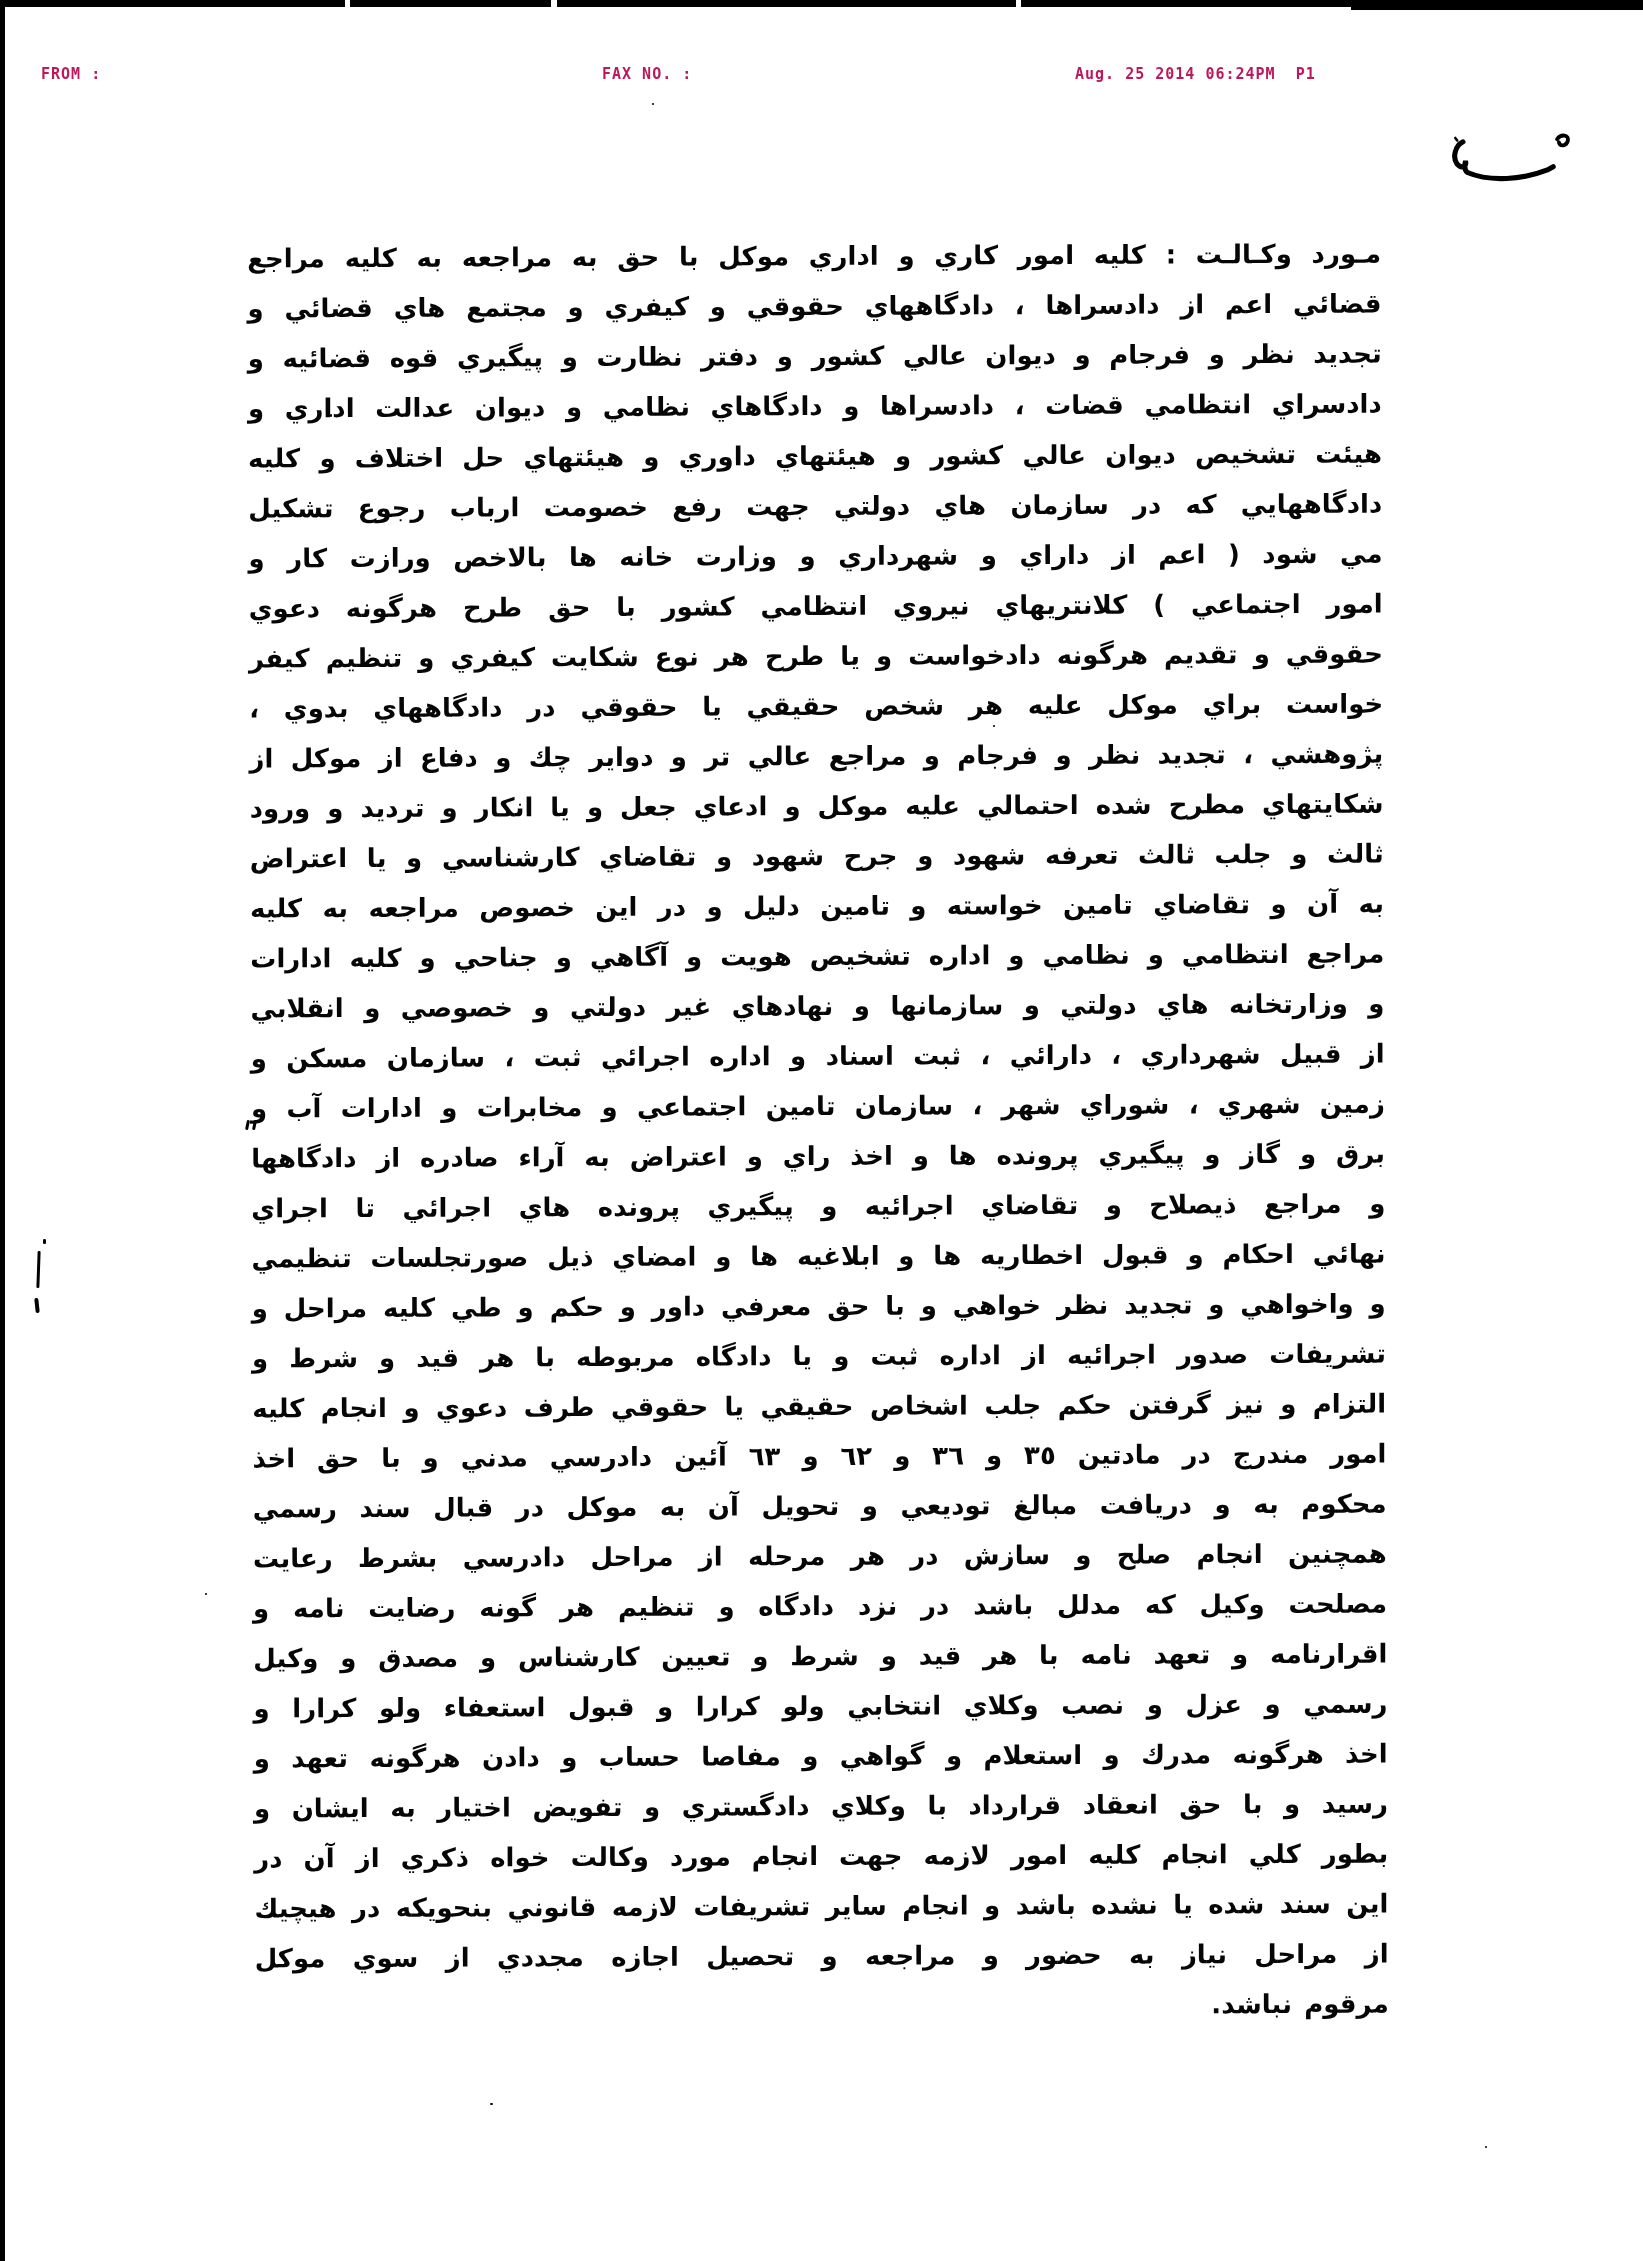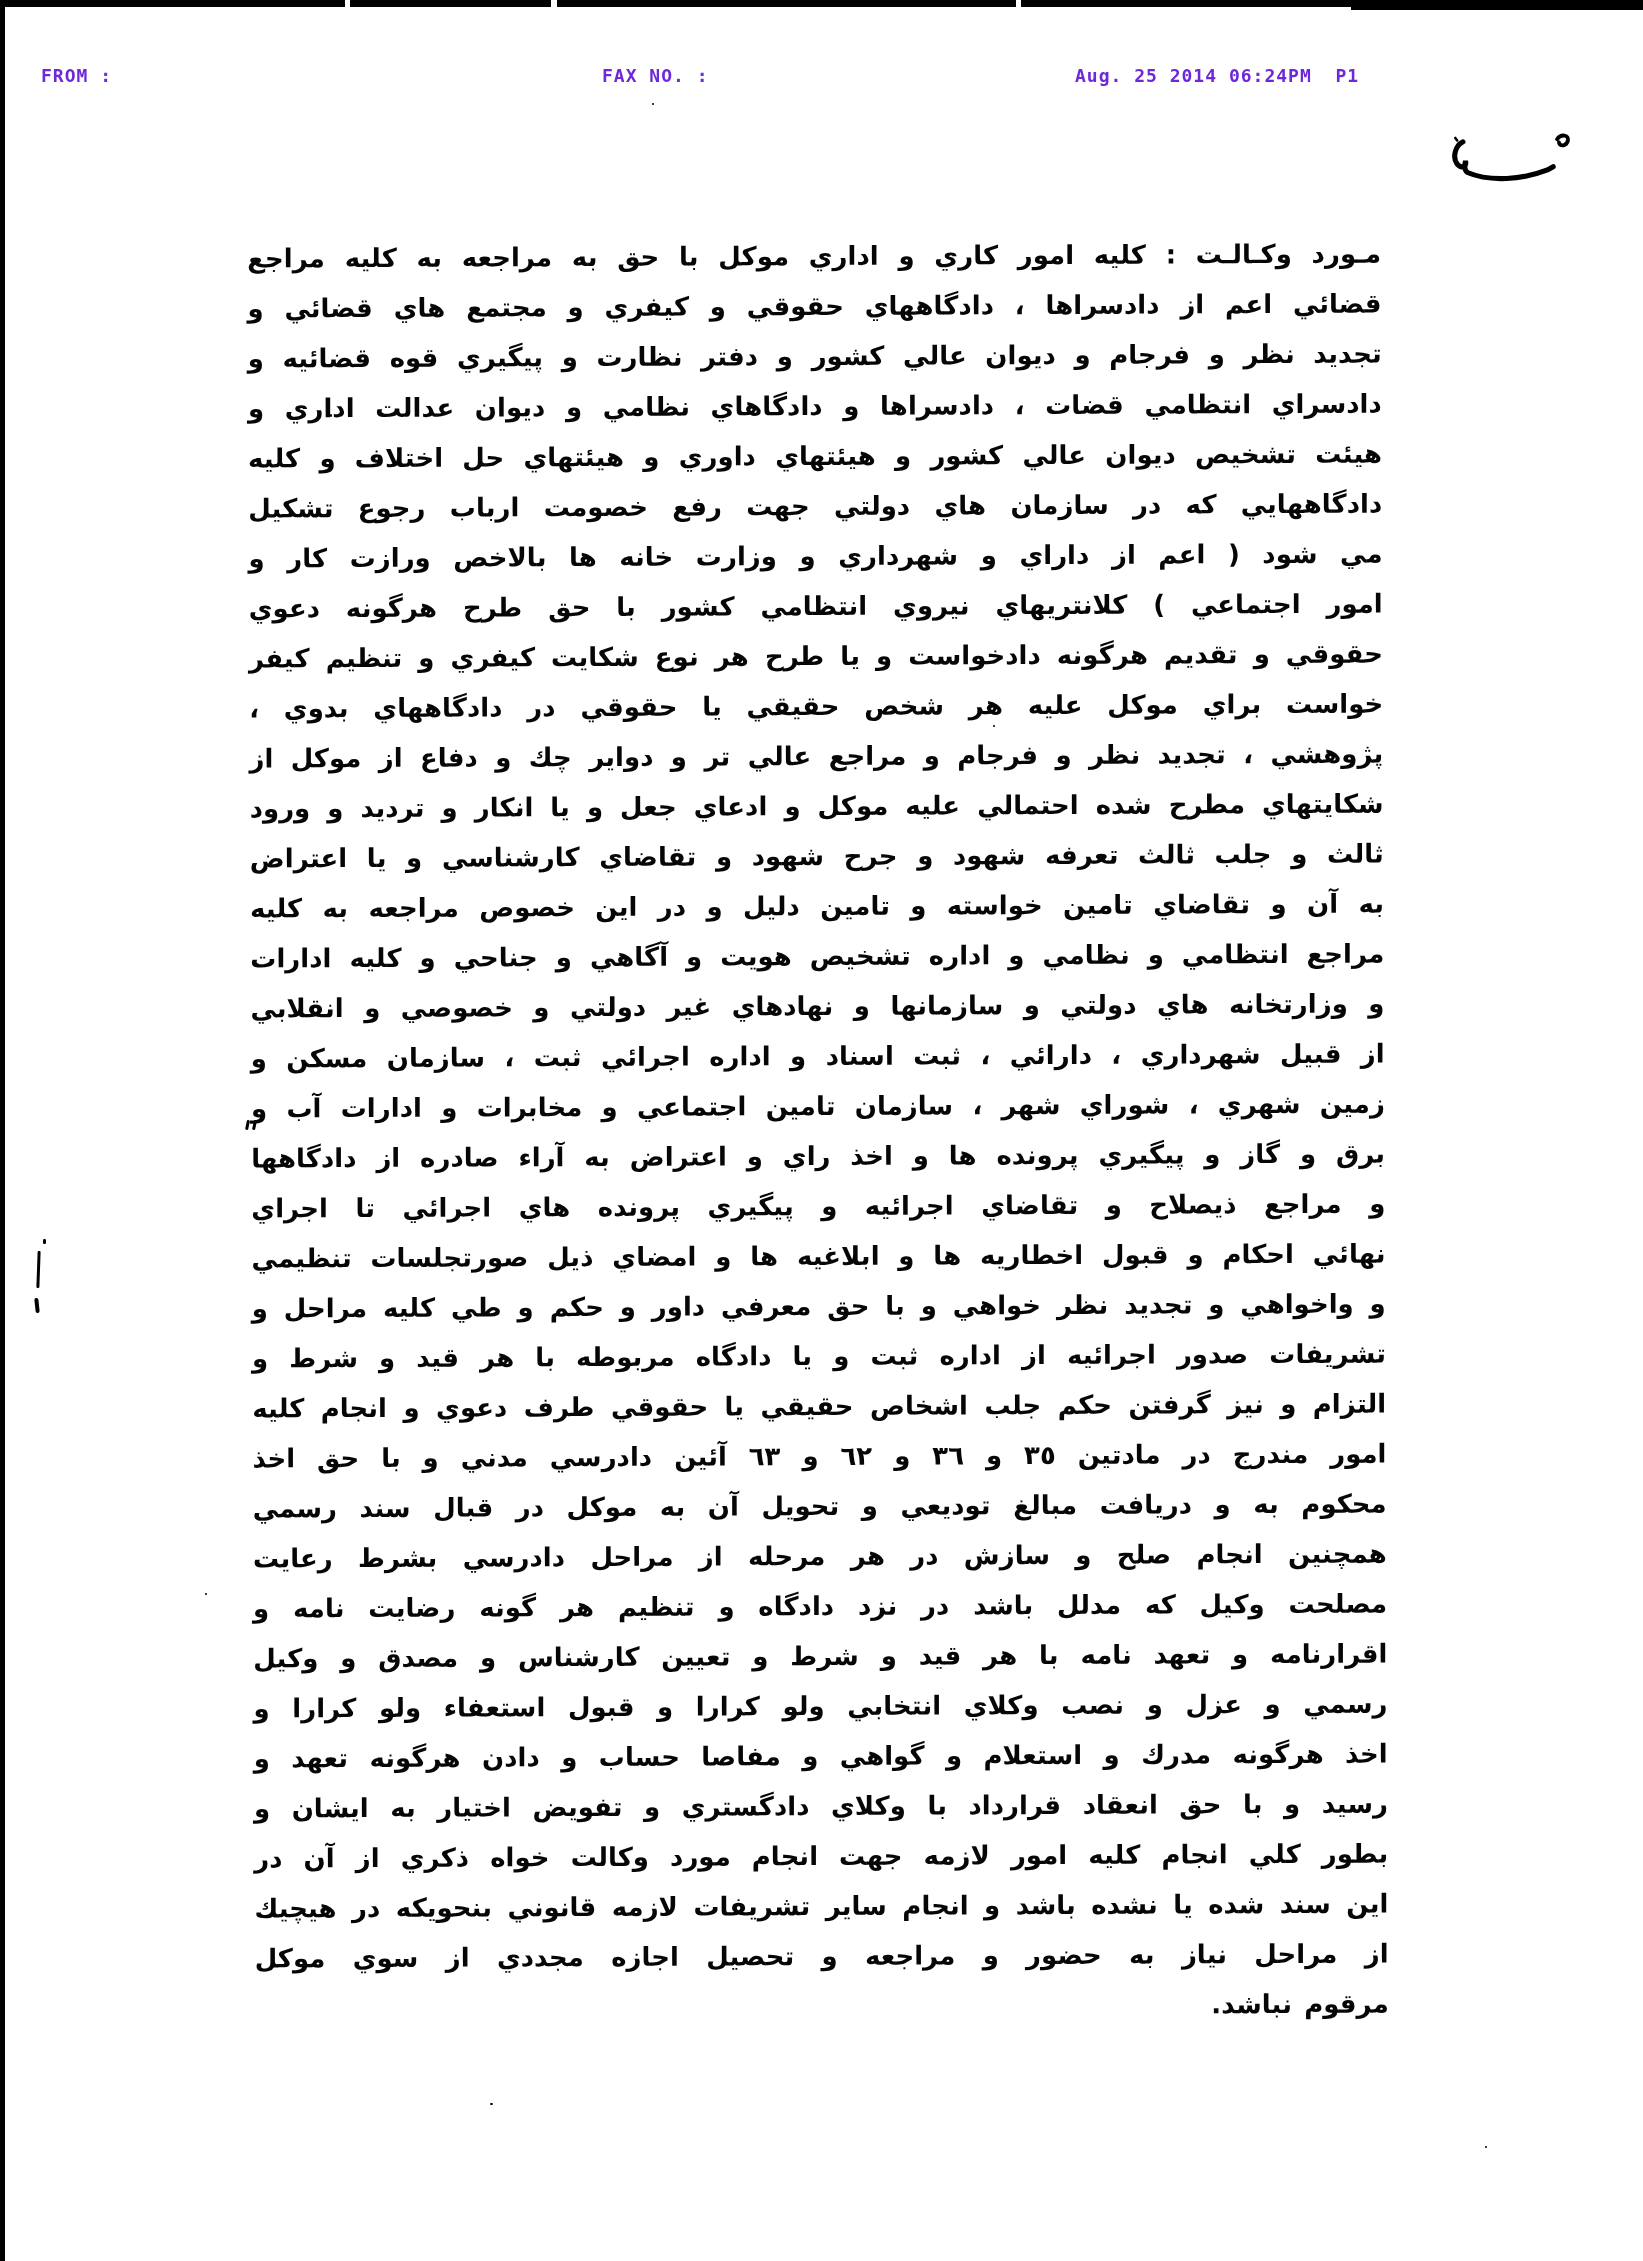--- a/index.html
+++ b/index.html
@@ -20,22 +20,22 @@
       #000 33.9% 61.8%, #fff 61.8% 62.1%,
       #000 62.1% 100%);
   }
   .edge-top2{position:absolute;top:5.8px;left:1351px;width:293px;height:4.5px;background:#000;}
   .edge-left{position:absolute;top:0;left:0;width:5.2px;height:2261px;background:#000;}
 
   
   .fax-header{
     position:absolute;top:65px;left:0;width:1644px;height:32px;
     font-family:"DejaVu Sans Mono",monospace;
-    font-size:18px;font-weight:700;letter-spacing:1px;
-    color:#6d28d9;
+    font-size:15px;font-weight:700;letter-spacing:1px;
+    color:#be185d;
   }
   .fax-header .from{position:absolute;left:41px;top:0;}
   .fax-header .faxno{position:absolute;left:602px;top:0;}
   .fax-header .stamp{position:absolute;left:1075px;top:0;white-space:pre;text-align:right;}
 
   
   .squiggle{position:absolute;left:1447px;top:129px;}
 
   
   .pen1{position:absolute;left:37px;top:1251px;width:3.2px;height:37px;background:#000;border-radius:1.3px;transform:rotate(2deg);}

